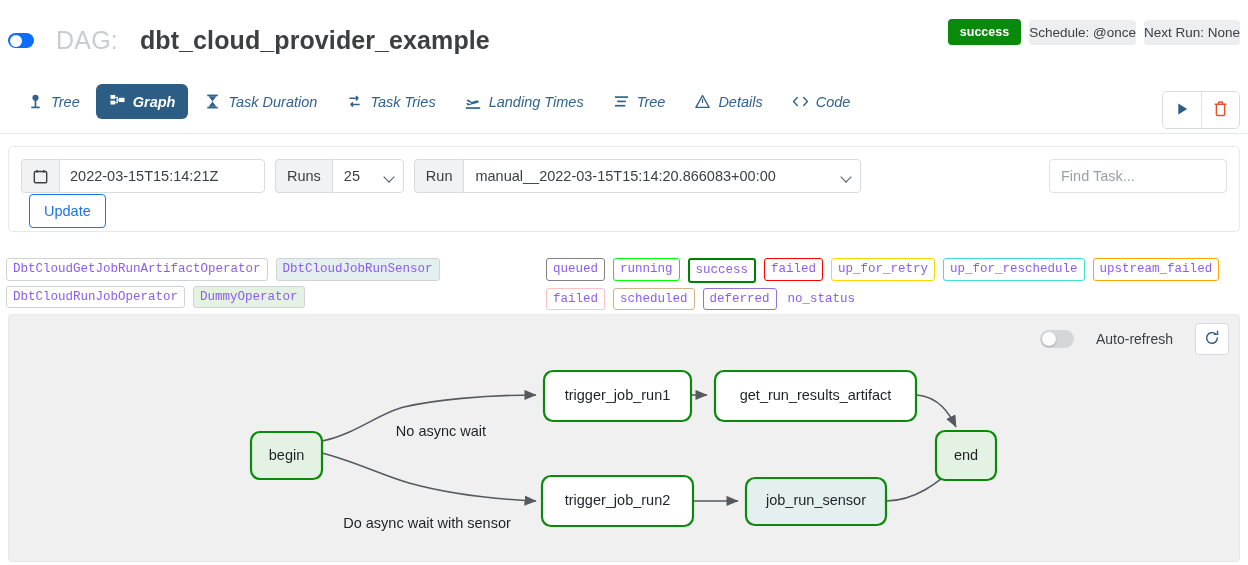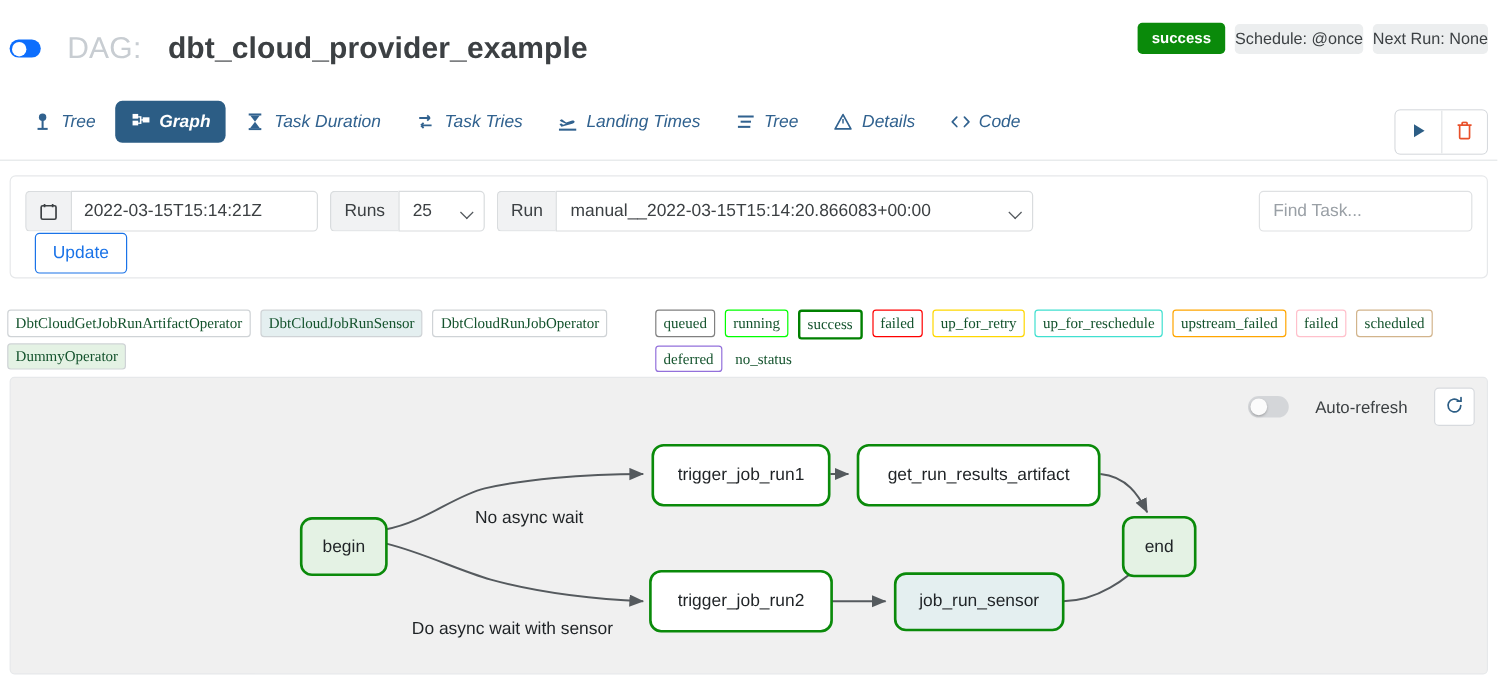--- a/index.html
+++ b/index.html
@@ -128,22 +128,22 @@
     position: absolute; left: 6px; top: 6px; width: 530px;
     display: flex; flex-wrap: wrap; gap: 5px 8px; align-items: flex-start;
   }
   .legend-status {
     position: absolute; left: 546px; top: 6px; width: 700px;
     display: flex; flex-wrap: wrap; gap: 5px 8px; align-items: flex-start;
   }
   .chip {
     font-size: 12.5px; line-height: 1; padding: 4px 6px;
     border: 1px solid #cfd3d6; border-radius: 3px; background: #fff;
-    color: #14532d; white-space: nowrap;
-    font-family: Liberation Serif, serif;
+    color: #8b5cf6; white-space: nowrap;
+    font-family: Liberation Mono, monospace;
   }
   .chip.plain { border-color: transparent; background: transparent; padding-left: 2px; }
 
   
   .graphpanel {
     position: absolute; left: 8px; top: 314px; width: 1232px; height: 248px;
     background: #f0f0f0; border: 1px solid #e6e8ea; border-radius: 4px;
     overflow: hidden;
   }
   .graph-toolbar {

